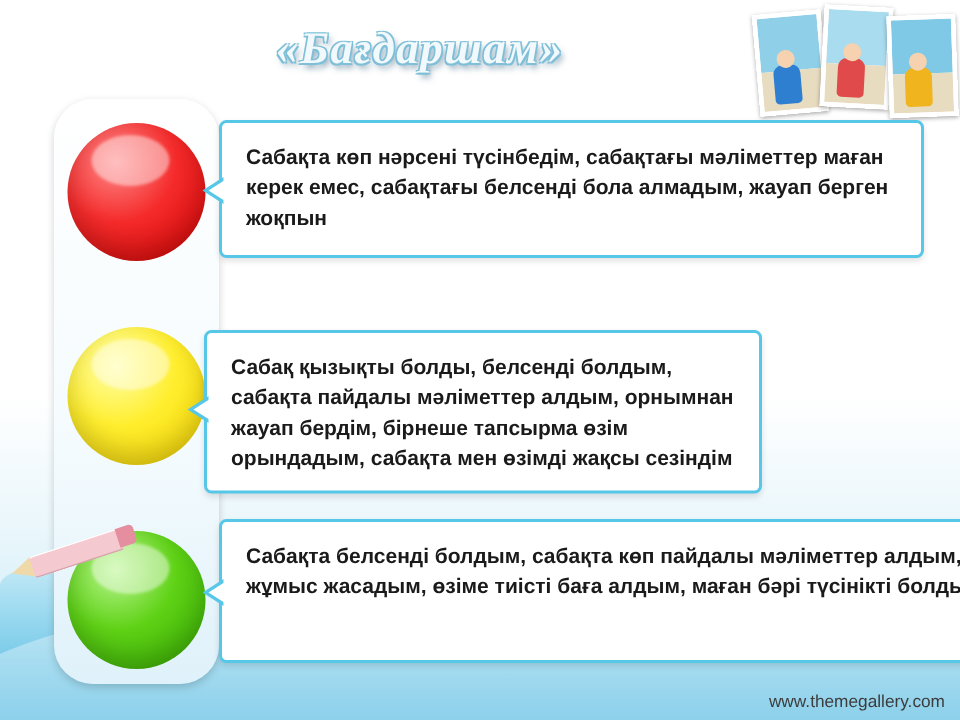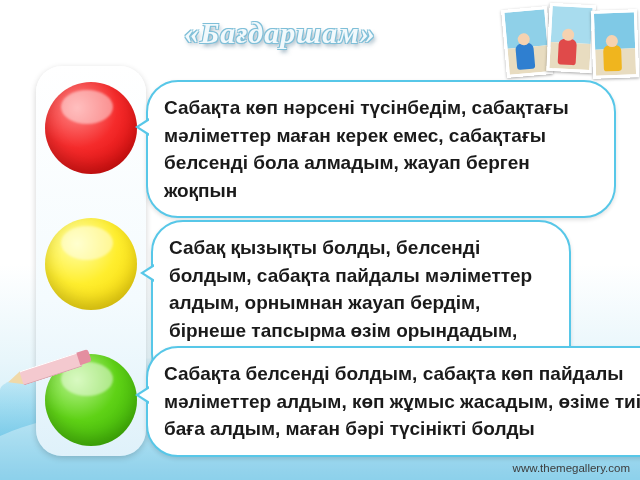--- a/index.html
+++ b/index.html
@@ -143,27 +143,27 @@
   }
   .pencil .barrel { position:absolute; left:14px; top:0; width:62px; height:13px; background:#f4c9cf; border-top:1px solid #fff; border-bottom:1px solid #d9a4ad; border-radius:2px;}
   .pencil .tip { position:absolute; left:0; top:0; width:0; height:0; border-top:7px solid transparent; border-bottom:7px solid transparent; border-right:15px solid #f0d9a8; }
   .pencil .end { position:absolute; right:0; top:0; width:12px; height:13px; background:#e48ea0; border-radius:0 3px 3px 0; }
 
   
   .bubble {
     position: absolute;
     background: #ffffff;
     border: 2px solid #57c7e8;
-    border-radius: 32px;
+    border-radius: 5px;
     box-shadow: 0 2px 4px rgba(0,0,0,0.12);
     box-sizing: border-box;
     padding: 12px 16px;
     color: #1a1a1a;
     font-weight: bold;
-    font-size: 19px;
+    font-size: 14px;
     line-height: 1.45;
   }
   .bubble .tail {
     position: absolute;
     left: -13px;
     width: 0;
     height: 0;
     border-top: 9px solid transparent;
     border-bottom: 9px solid transparent;
     border-right: 14px solid #57c7e8;
@@ -174,21 +174,21 @@
     width: 0;
     height: 0;
     border-top: 7px solid transparent;
     border-bottom: 7px solid transparent;
     border-right: 11px solid #ffffff;
   }
   #bubble-red { left: 146px; top: 80px; width: 470px; min-height: 92px; }
   #bubble-red .tail { top: 36px; }
   #bubble-red .tail-inner { top: 38px; }
 
-  #bubble-yellow { left: 151px; top: 220px; width: 420px; min-height: 98px; }
+  #bubble-yellow { left: 136px; top: 220px; width: 372px; min-height: 98px; }
   #bubble-yellow .tail { top: 42px; }
   #bubble-yellow .tail-inner { top: 44px; }
 
   #bubble-green { left: 146px; top: 346px; width: 576px; min-height: 96px; }
   #bubble-green .tail { top: 38px; }
   #bubble-green .tail-inner { top: 40px; }
 
   .footer {
     position: absolute;
     right: 10px;

